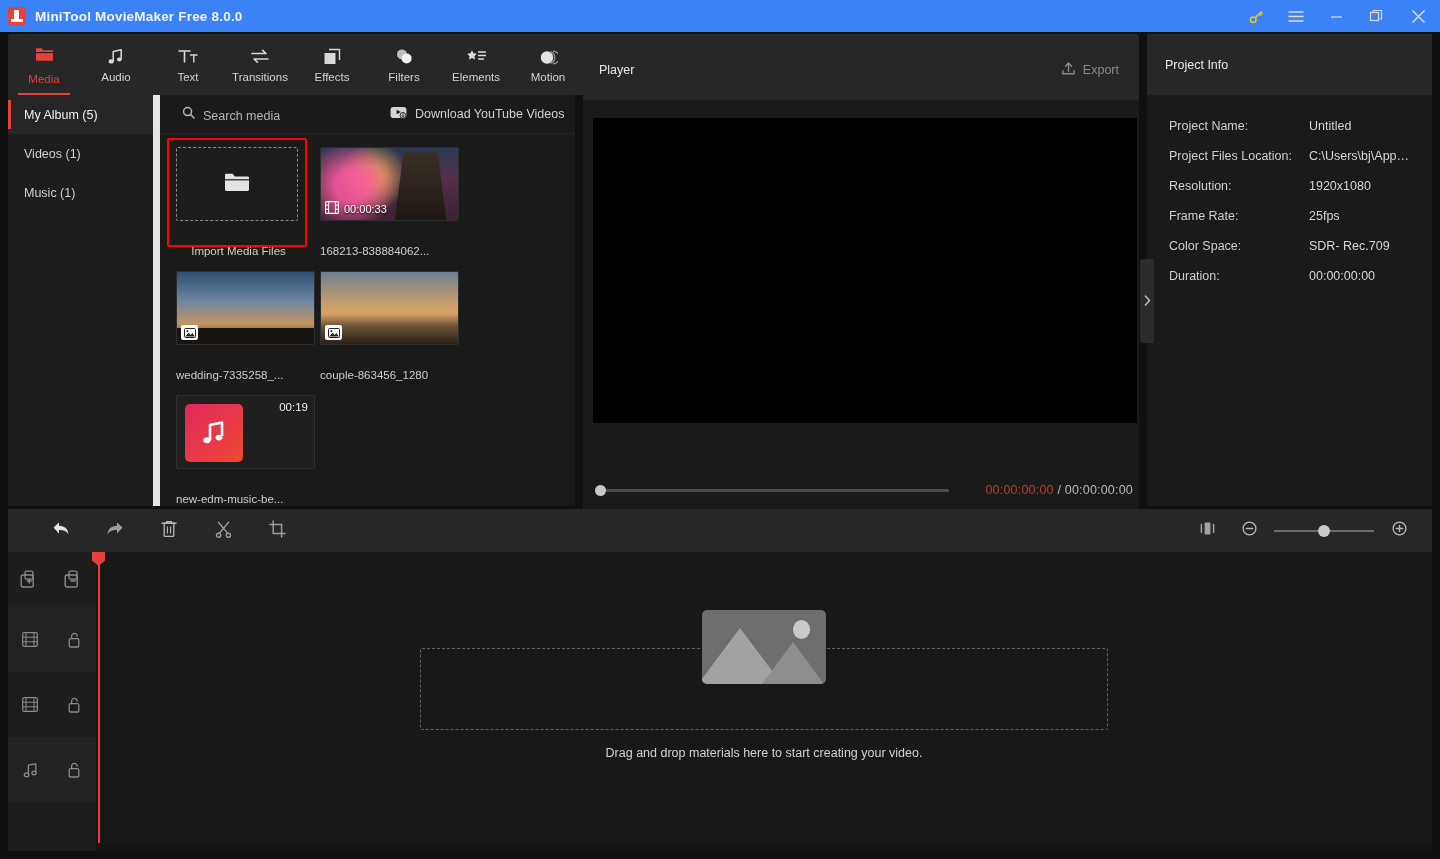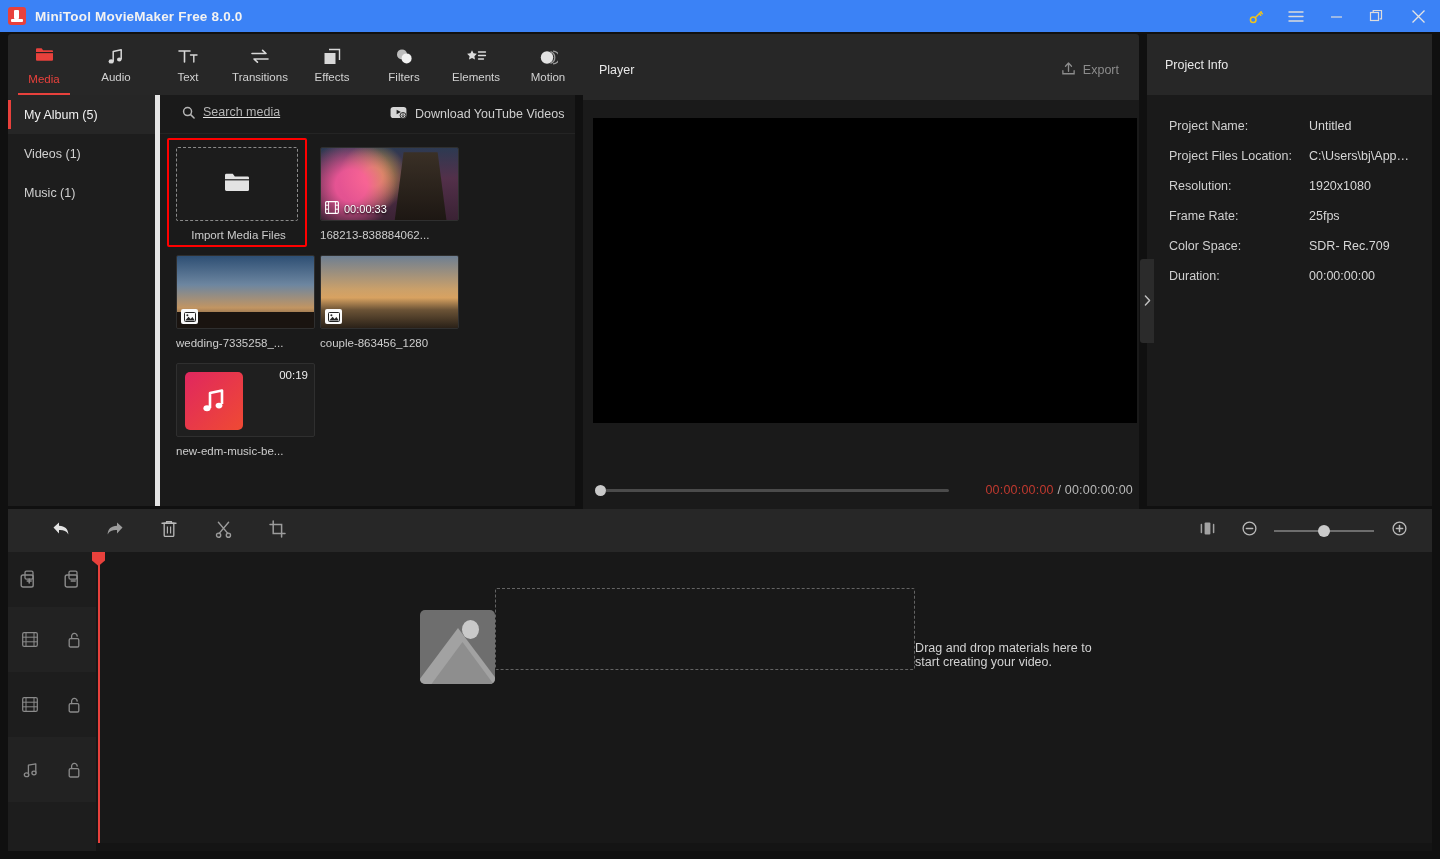--- a/index.html
+++ b/index.html
@@ -112,34 +112,34 @@
     background:#2b2b2b; border-radius:3px 0 0 3px;
     display:flex; align-items:center; justify-content:center; color:#c3c3c3; font-size:10px;
   }
 
   
   .media-panel {
     position:absolute; left:8px; top:95px; width:567px; height:411px; background:#1a1a1a;
   }
   .album-list {
     position:absolute; left:0; top:0; width:152px; height:411px; background:#1d1d1d;
-    border-right:5px solid #e5e5e5;
+    border-right:7px solid #e5e5e5;
   }
   .album-item {
     height:39px; display:flex; align-items:center; padding-left:16px;
     font-size:12.5px; color:#d0d0d0; position:relative;
   }
   .album-item.active { background:#262626; color:#f0f0f0; }
   .album-item.active:before{
     content:""; position:absolute; left:0; top:5px; bottom:5px; width:3px; background:#e8413c;
   }
 
   .media-main { position:absolute; left:152px; top:0; right:0; bottom:0; }
   .media-toolbar { height:39px; display:flex; align-items:center; border-bottom:1px solid #242424; }
-  .search-box { display:flex; align-items:flex-start; gap:8px; padding-left:22px; width:230px;text-decoration:underline; }
+  .search-box { display:flex; align-items:flex-end; gap:8px; padding-left:22px; width:230px; }
   .search-box input {
     background:transparent; border:none; outline:none; color:#cfcfcf; font-size:12.5px;
     font-family:"Liberation Sans", sans-serif; width:170px;
   }
   .search-box input::placeholder { color:#b5b5b5; }
   .yt-btn { display:flex; align-items:center; gap:8px; color:#cfcfcf; font-size:12.5px; }
 
   .thumb-grid {
     position:absolute; left:0; top:39px; right:0; bottom:0;
     padding:13px 0 0 14px;
@@ -152,21 +152,21 @@
     border:2px solid #ff0000; border-radius:2px; pointer-events:none;
   }
   .thumb {
     width:139px; height:74px; border-radius:2px; position:relative; overflow:hidden;
     background:#1f1f1f; border:1px solid #2f2f2f;
   }
   .import-box {
     width:122px; height:74px; border:1px dashed #8a8a8a; border-radius:2px;
     display:flex; align-items:center; justify-content:center; background:#1c1c1c;
   }
-  .cap { font-size:11.5px; color:#cdcdcd; margin-top:8px; width:125px;
+  .cap { font-size:11.5px; color:#cdcdcd; margin-top:24px; width:125px;
          white-space:nowrap; overflow:hidden; text-overflow:ellipsis; }
   .cap.ctr { text-align:center; }
   .badge-dur {
     position:absolute; left:4px; bottom:4px; display:flex; align-items:center; gap:5px;
     color:#fff; font-size:11px; text-shadow:0 1px 2px #000;
   }
   .badge-ic {
     position:absolute; left:4px; bottom:4px; width:17px; height:15px; background:#fafafa;
     border-radius:2px; display:flex; align-items:center; justify-content:center;
   }
@@ -230,21 +230,21 @@
   .th-r2 { height:65px; }
   .th-r3 { height:65px; background:#222222; }
   .playhead { position:absolute; left:90px; top:0; width:2px; height:299px; background:#e8413c; }
   .playhead:before{
     content:""; position:absolute; left:-6px; top:0; width:13px; height:14px; background:#e8413c;
     clip-path:polygon(0 0,100% 0,100% 60%,50% 100%,0 60%);
   }
   .drop-area { position:absolute; left:88px; top:0; right:0; bottom:0; }
   .drop-inner {
     position:absolute; left:50%; top:58px; transform:translateX(-50%);
-    width:688px; display:flex; flex-direction:row; align-items:center;justify-content:center;
+    width:688px; display:flex; flex-direction:column; align-items:center;justify-content:center;
   }
   .ph-img {
     width:124px; height:74px; background:#6e6e6e; border-radius:5px; position:relative;
     overflow:hidden; z-index:2;
   }
   .ph-img .sun { position:absolute; right:16px; top:10px; width:17px; height:19px; border-radius:50%; background:#c9c9c9; }
   .ph-img .m1 {
     position:absolute; left:-4px; bottom:0; width:84px; height:56px; background:#a2a2a2;
     clip-path:polygon(50% 0,100% 100%,0 100%);
   }

